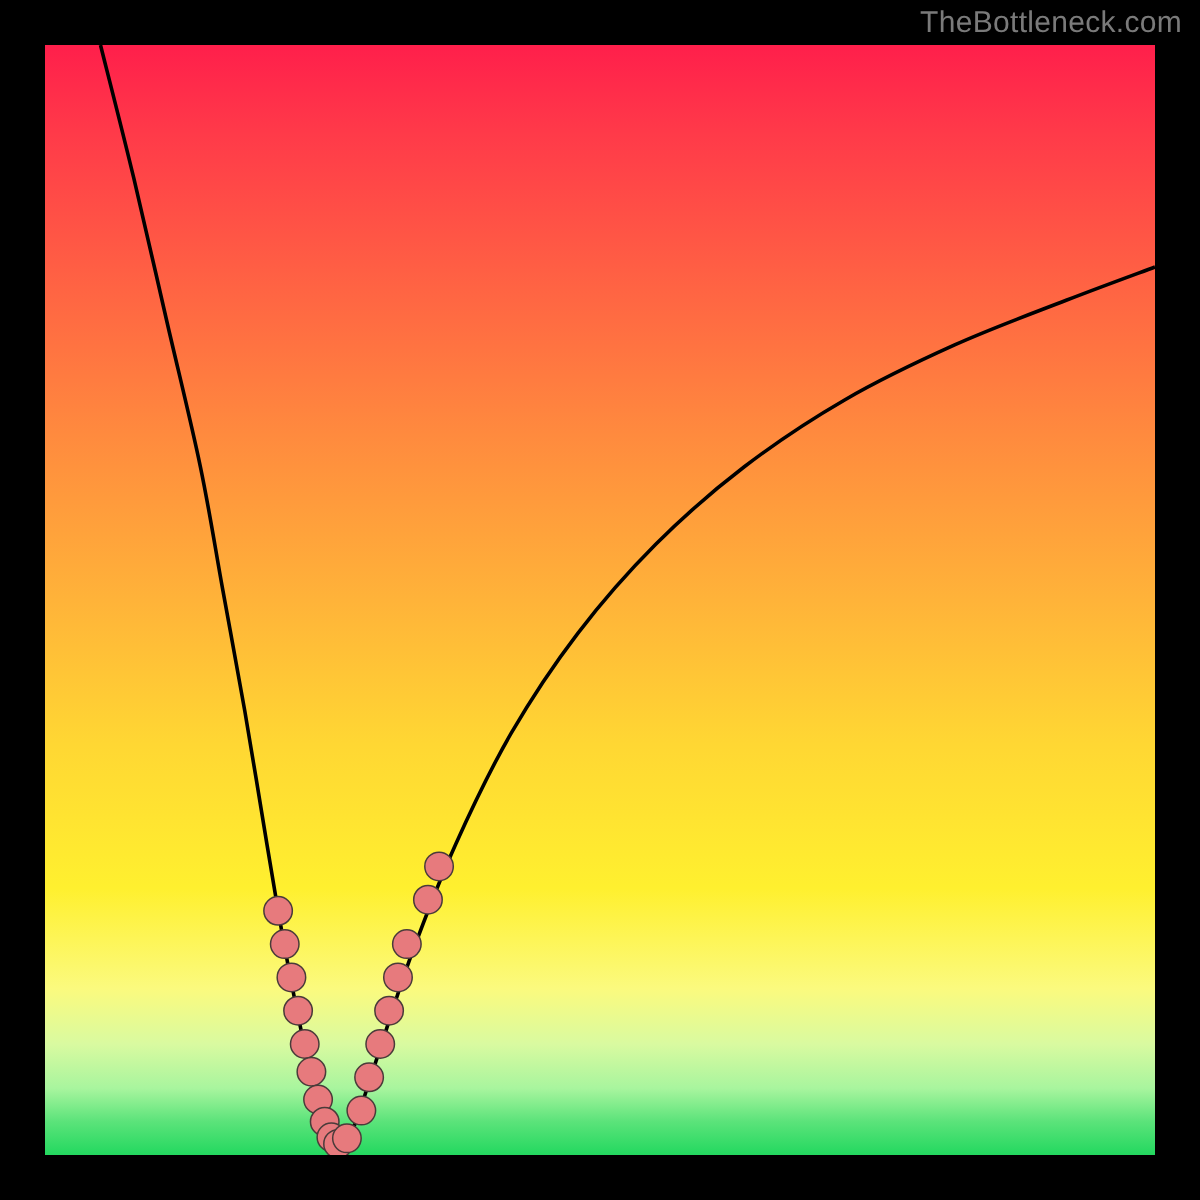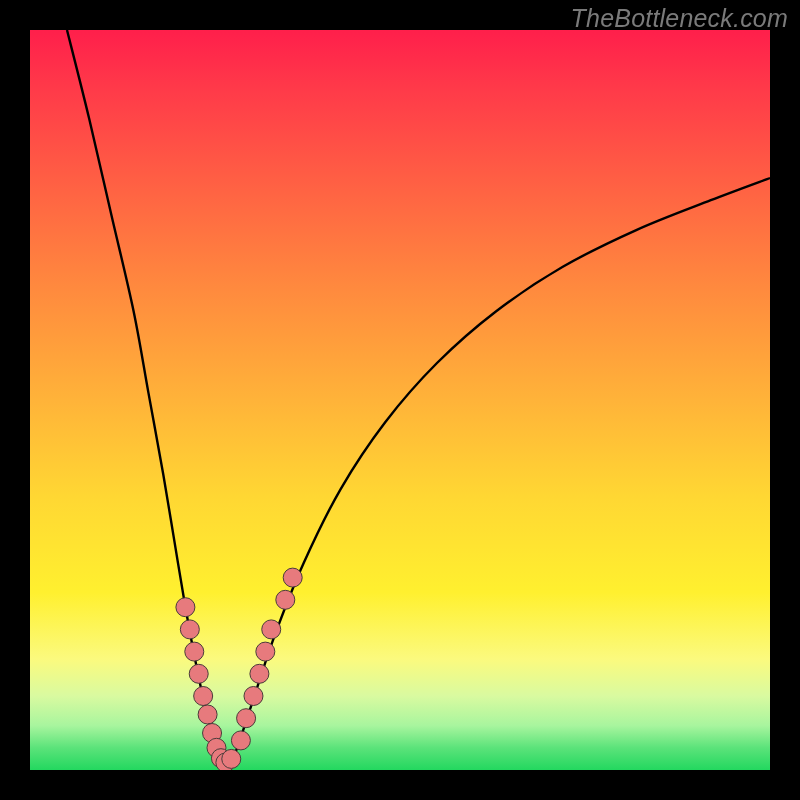--- a/index.html
+++ b/index.html
@@ -36,25 +36,24 @@
       #a8f59e 94%,
       #5be37a 97%,
       #23d85f 100%
     );
   }
   .watermark {
     position: absolute;
     top: 4px;
     right: 12px;
     color: #7a7a7a;
-    font-size: 25px;
+    font-size: 20px;
     font-weight: 500;
     letter-spacing: 0.2px;
     user-select: none;
-    font-style: italic;
   }
   svg.curve {
     position: absolute;
     left: 0;
     top: 0;
     width: 740px;
     height: 740px;
   }
 </style>
 </head>

